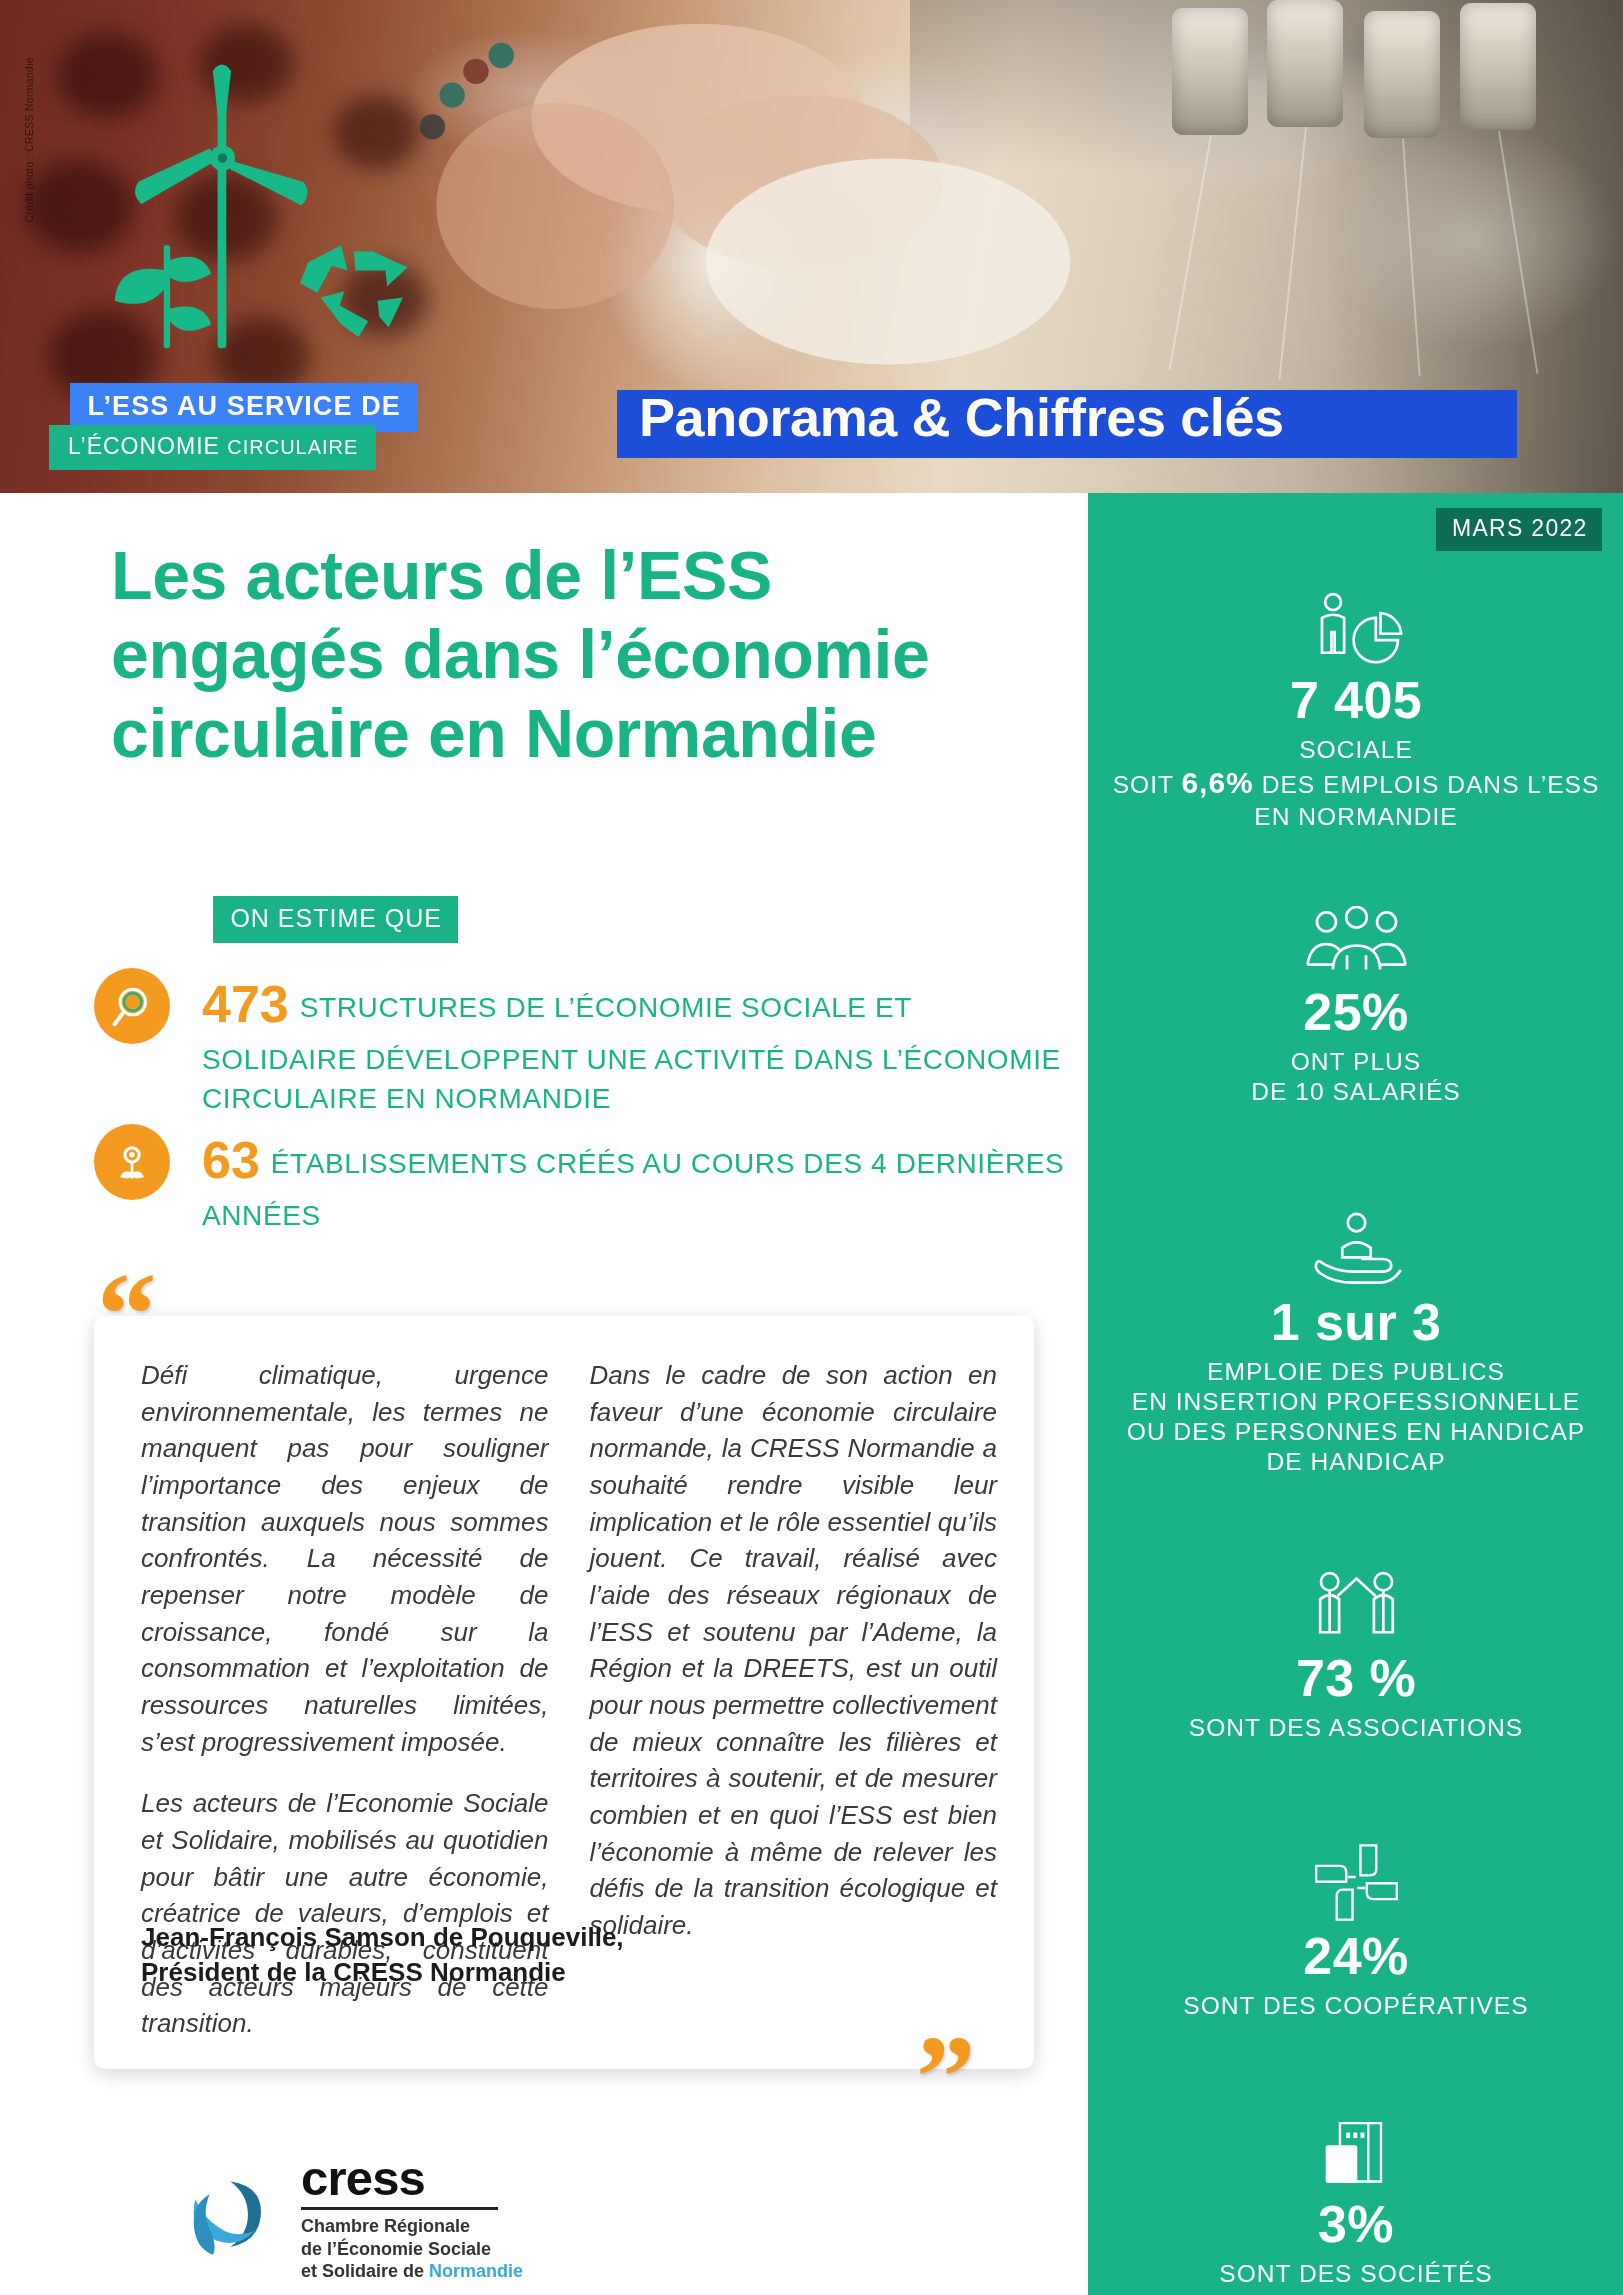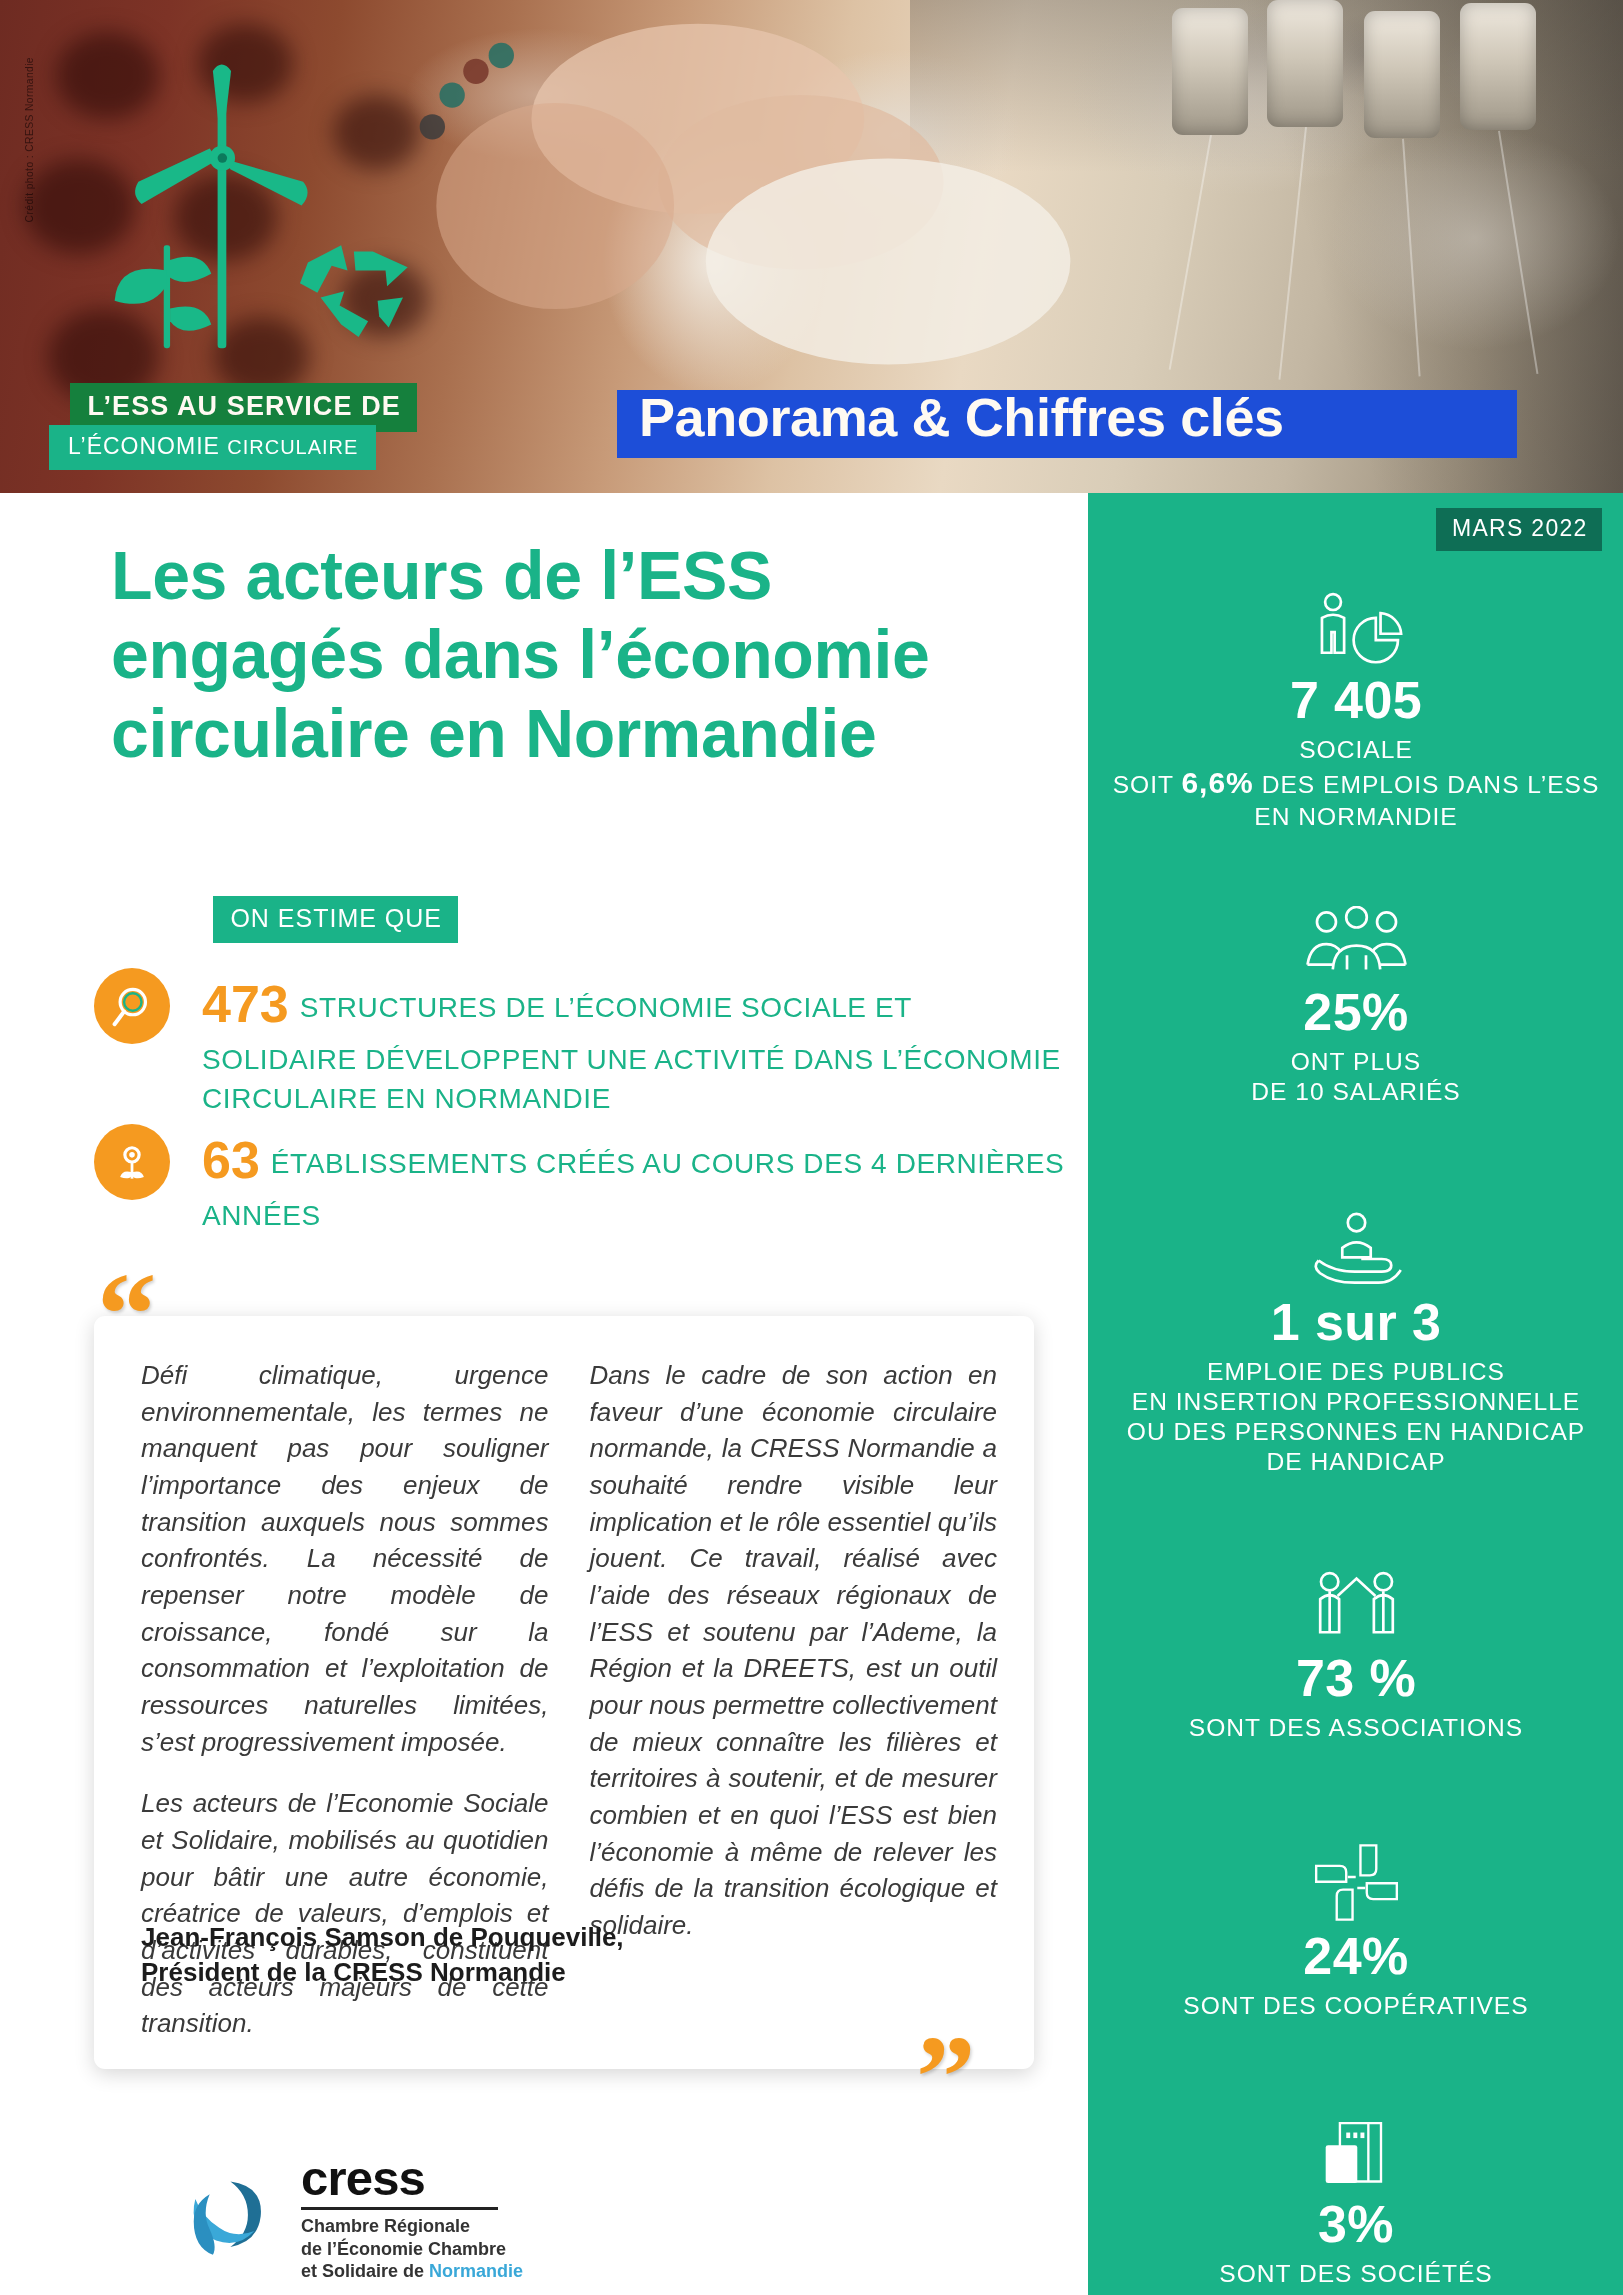--- a/index.html
+++ b/index.html
@@ -87,21 +87,21 @@
   .eco-icons {
     position: absolute;
     left: 62px; top: 63px;
     width: 373px; height: 301px;
   }
 
   
   .tag-orange {
     position: absolute;
     left: 70px; top: 383px;
-    background: #15803d;
+    background: #3b82f6;
     color: #fff9f2;
     font-size: 27px;
     font-weight: bold;
     letter-spacing: 1.1px;
     padding: 8px 16px 9.5px 17.4px;
     white-space: nowrap;
   }
   .tag-green {
     position: absolute;
     left: 49px; top: 425px;
@@ -445,21 +445,21 @@
         <path d="M62 12 Q104 18 100 56 Q96 88 62 94 Q84 78 84 54 Q84 28 62 12 Z" fill="#1f6f95"></path>
         <path d="M18 34 Q8 72 44 86 Q72 96 92 74 Q68 84 48 70 Q26 56 18 34 Z" fill="#3aa8d8"></path>
         <path d="M40 104 Q16 94 16 62 Q16 40 36 28 Q26 52 36 72 Q46 94 40 104 Z" fill="#2b8fc0"></path>
       </svg>
     </div>
     <div class="logo-text">
       <div class="logo-word">cress</div>
       <div class="logo-rule"></div>
       <div class="logo-sub">
         <div>Chambre Régionale</div>
-        <div>de l’Économie Chambre</div>
+        <div>de l’Économie Sociale</div>
         <div><span>et Solidaire de </span><span class="hl">Normandie</span></div>
       </div>
     </div>
   </div>
 
   <div class="sidebar">
     <div class="sidebar-inner">
       <div class="date-badge">MARS 2022</div>
 
       <div class="stat" style="top:92px;">

